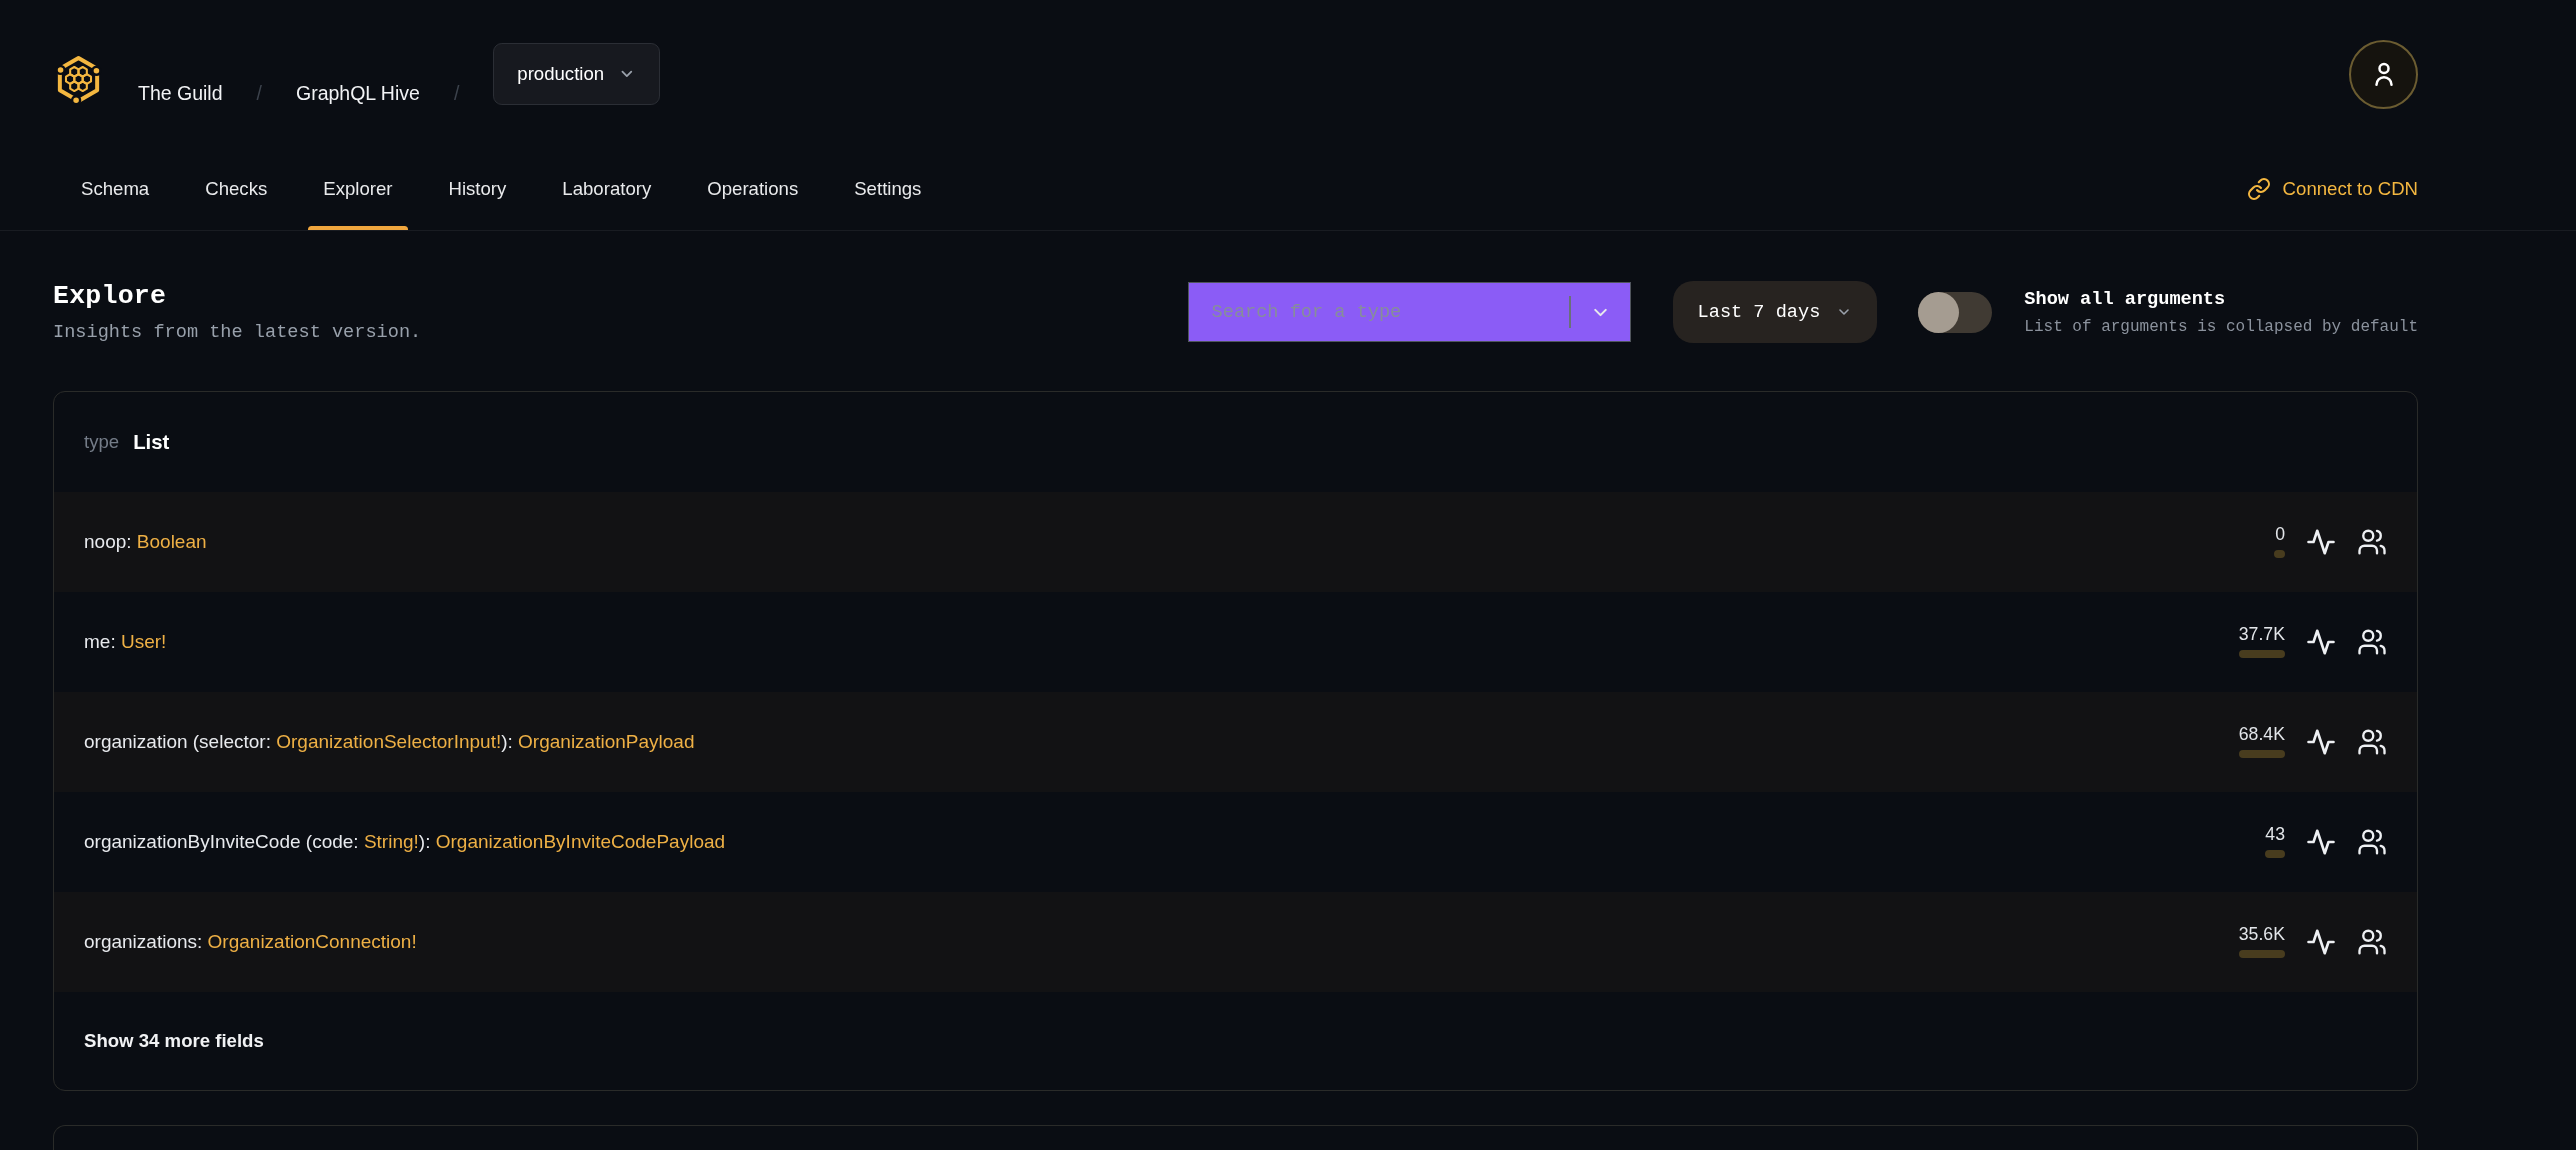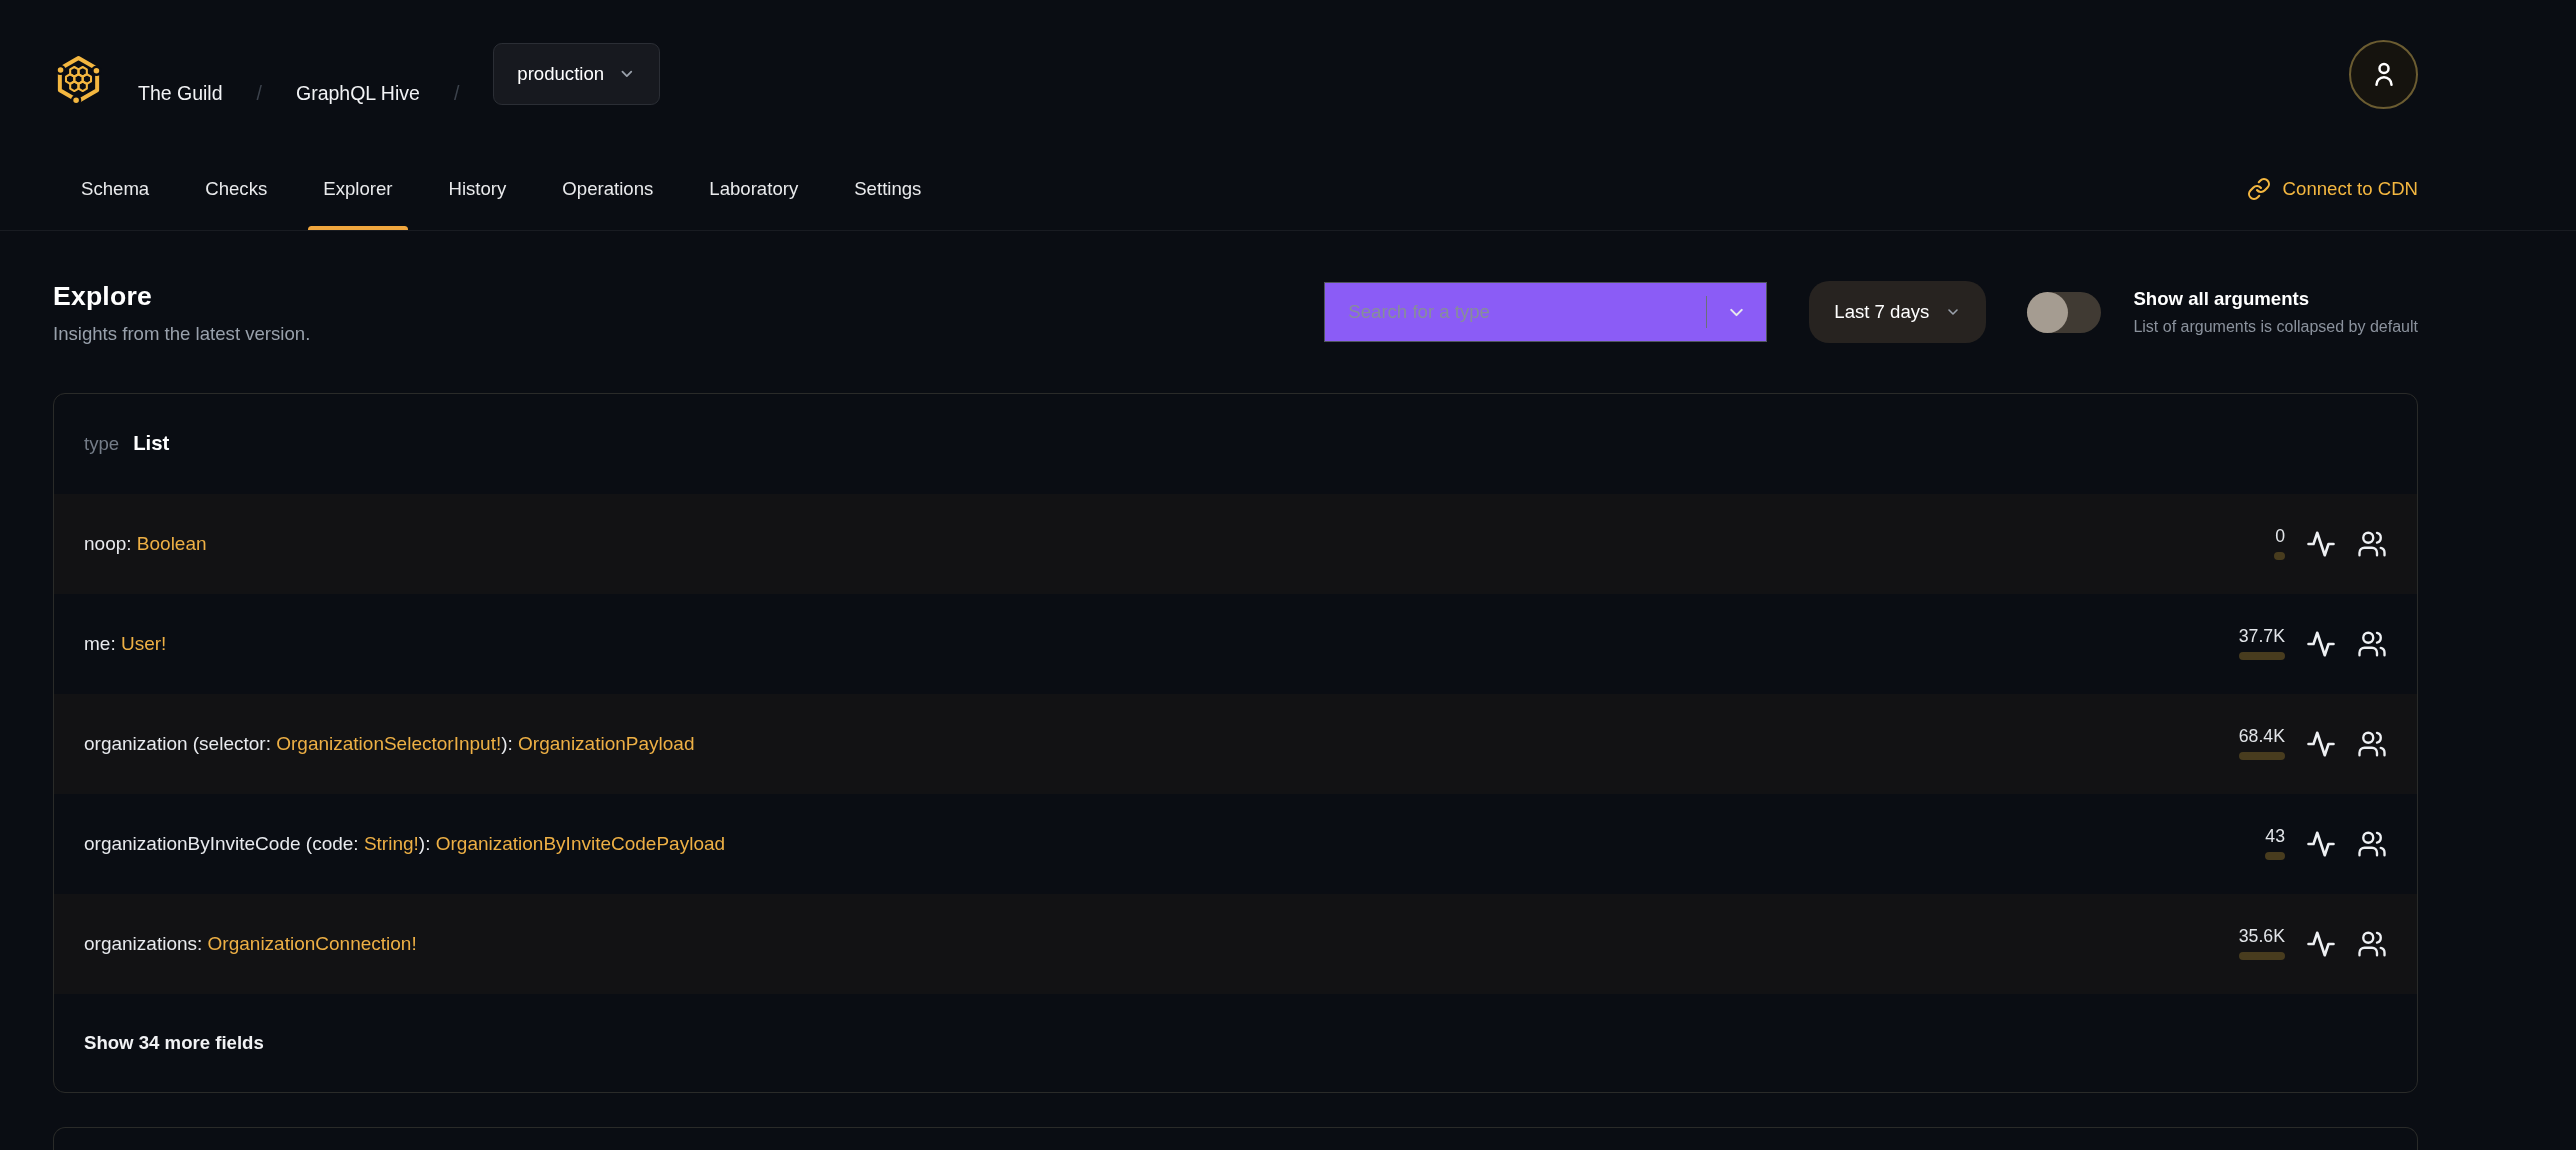--- a/index.html
+++ b/index.html
@@ -42,21 +42,21 @@
     font-size:18.6px; color:#e9eaec; cursor:pointer;
   }
   .tab .underline{
     position:absolute; left:12.4px; right:12.4px; bottom:0; height:4.4px;
     border-radius:3.5px 3.5px 0 0; background:var(--underline); display:none;
   }
   .tab.active .underline{display:block;}
   .cdn-link{display:flex; align-items:center; gap:11.5px; color:var(--accent); font-size:18.6px; cursor:pointer;}
   .cdn-link svg{width:24px; height:24px;}
   
-  .section-head{margin-top:50px; display:flex; align-items:flex-start; justify-content:space-between;}
+  .section-head{margin-top:50px; display:flex; align-items:flex-end; justify-content:space-between;font-family:Liberation Mono, monospace;}
   .page-title{font-size:26.6px; font-weight:700; color:#fff; letter-spacing:0.2px;}
   .page-sub{margin-top:10.6px; font-size:18.6px; color:var(--muted);}
   .controls{display:flex; align-items:center;}
   .type-search{
     width:443px; height:60px; display:flex; align-items:center;
     background:#8b5cf6; border:1.3px solid #50555d; border-radius:0; overflow:hidden;
   }
   .type-search input{
     flex:1; height:100%; padding:0 17.7px 0 23px; background:transparent; border:none; outline:none;
     color:#e7e9ec; font-size:18.6px; font-family:inherit;
@@ -188,24 +188,24 @@
           <span>Checks</span>
         </a>
         <a class="tab active">
           <span>Explorer</span>
           <span class="underline"></span>
         </a>
         <a class="tab">
           <span>History</span>
         </a>
         <a class="tab">
+          <span>Laboratory</span>
+        </a>
+        <a class="tab">
           <span>Operations</span>
-        </a>
-        <a class="tab">
-          <span>Laboratory</span>
         </a>
         <a class="tab">
           <span>Settings</span>
         </a>
       </nav>
     <a class="cdn-link">
       <svg viewBox="0 0 24 24">
           <use href="#def-link"></use>
         </svg>
       <span>Connect to CDN</span>

